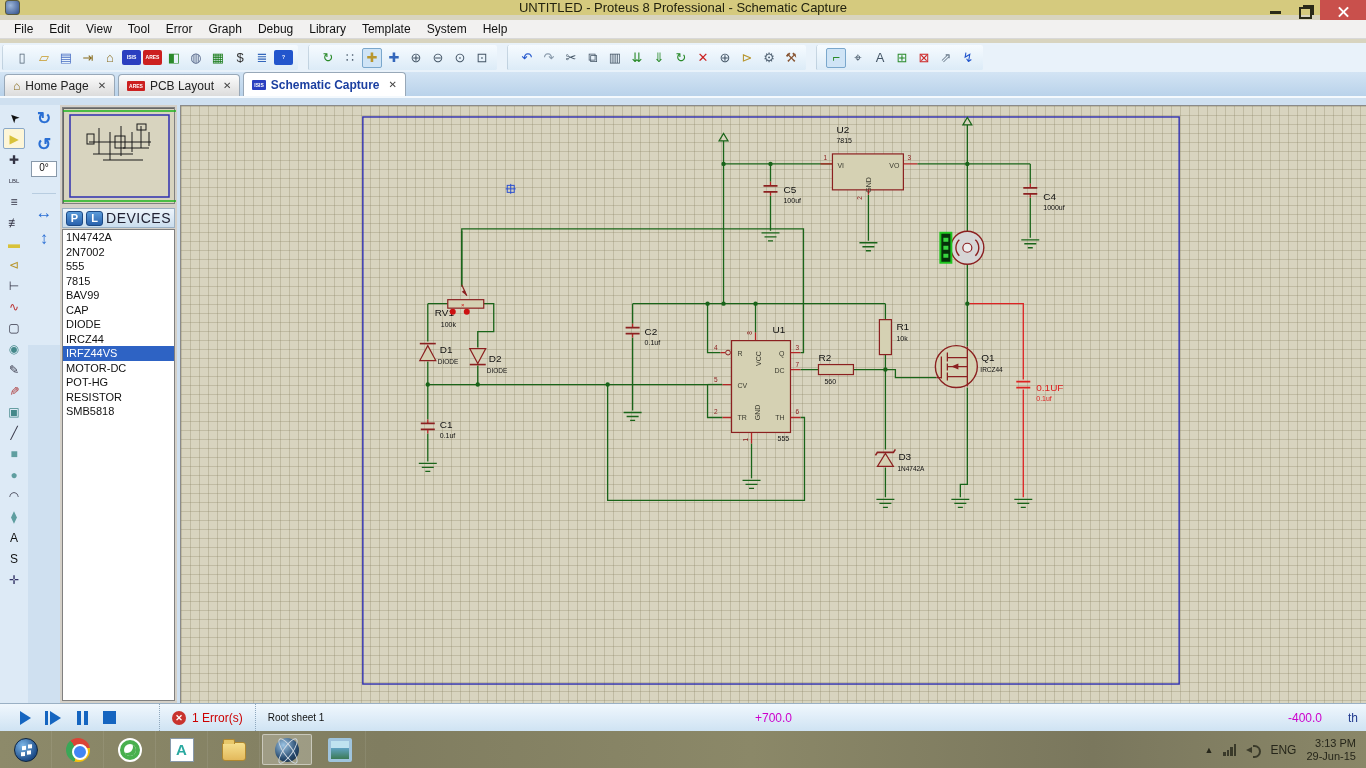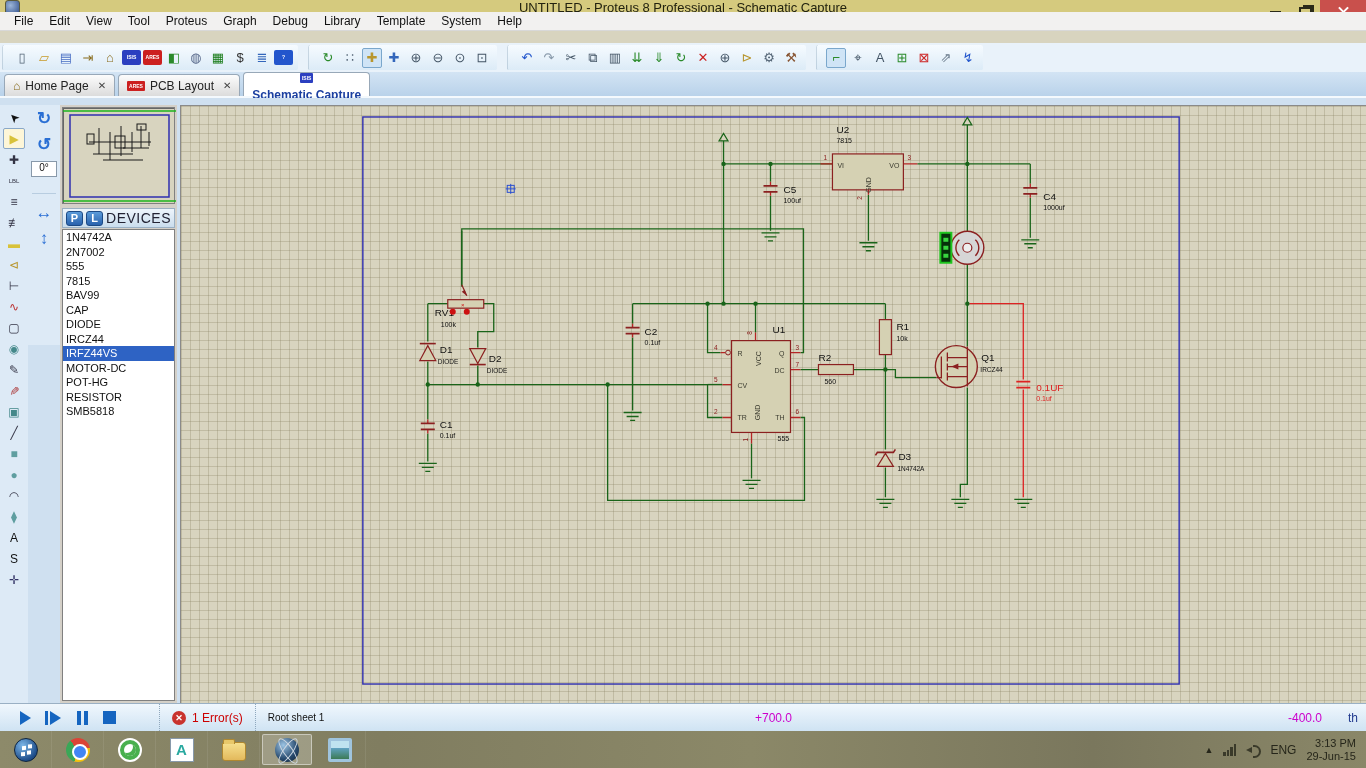--- a/index.html
+++ b/index.html
@@ -11,34 +11,34 @@
   .title-text { position:absolute; left:0; right:0; text-align:center; font-size:13px; color:#22220f; }
   .win-btns { position:absolute; right:0; top:0; height:24px; display:flex; }
   .win-btn { width:30px; height:24px; display:flex; align-items:center; justify-content:center; cursor:default; }
   .win-btn.min::after { content:""; width:11px; height:3px; background:#2a2a18; }
   .win-btn.res::after { content:""; width:9px; height:8px; border:2px solid #2a2a18; box-shadow:3px -3px 0 -1px #2a2a18; margin-top:2px; }
   .win-btn.close { width:46px; background:#c9504c; }
   .win-btn.close::before, .win-btn.close::after { content:""; position:absolute; width:13px; height:2px; background:#fff; }
   .win-btn.close::before { transform:rotate(45deg);} .win-btn.close::after { transform:rotate(-45deg);}
 
   
-  .menubar { position:absolute; left:0; top:12px; width:1366px; height:19px; background:#f2f1f0; border-bottom:1px solid #d8d8d8; display:flex; align-items:center; padding-left:6px; }
+  .menubar { position:absolute; left:0; top:20px; width:1366px; height:19px; background:#f2f1f0; border-bottom:1px solid #d8d8d8; display:flex; align-items:center; padding-left:6px; }
   .menu-item { font-size:12px; color:#111; padding:1px 8px; }
 
   
   .toolbar { position:absolute; left:0; top:43px; width:1366px; height:29px; background:#e9f2fa; display:flex; align-items:center; padding-left:2px; }
   .tb-group { display:flex; align-items:center; height:25px; margin-right:10px; padding:0 4px 0 8px; border-left:1px dotted #9fb6c8; background:linear-gradient(#f6fbff,#dcebf7); border-radius:2px; }
   .tb-icon { width:20px; height:20px; margin:0 1px; display:flex; align-items:center; justify-content:center; font-size:13px; line-height:1; border:1px solid transparent; border-radius:2px; }
   .tb-icon.badge { font-size:5px; font-weight:bold; color:#fff; width:19px; height:15px; border-radius:2px; letter-spacing:0; }
   .tb-icon.active { background:#cfe4f6; border:1px solid #7aa7cc; }
 
   
   .tabbar { position:absolute; left:0; top:72px; width:1366px; height:26px; background:linear-gradient(#d3e4f4,#b9d2ea); display:flex; align-items:flex-end; padding-left:4px; border-bottom:2px solid #f4f9fd; }
   .tab { display:flex; align-items:center; gap:5px; height:22px; padding:0 8px; margin-right:3px; background:linear-gradient(#fcfcfc,#dcdcdc); border:1px solid #98a8b8; border-bottom:none; border-radius:4px 4px 0 0; font-size:12px; color:#222; }
-  .tab.active { background:#fff; color:#1b3fa0; font-weight:bold; height:24px;flex-direction:column; }
+  .tab.active { background:#fff; color:#1b3fa0; font-weight:bold; height:24px; }
   .tab .tab-badge { font-size:5px; font-weight:bold; color:#fff; padding:2px 2px; border-radius:1px; }
   .tab .tab-home { font-size:12px; color:#8a6d1f; }
   .tab .tab-close { font-size:10px; color:#444; font-weight:normal; margin-left:4px; }
 
   
   .main { position:absolute; left:0; top:98px; width:1366px; bottom:65px; background:#cfe0f0; }
   .mode-strip { position:absolute; left:0; top:7px; bottom:0; width:28px; background:#ddeaf6; display:flex; flex-direction:column; align-items:center; padding-top:2px; }
   .mode-icon { width:22px; height:21px; display:flex; align-items:center; justify-content:center; font-size:12px; border:1px solid transparent; border-radius:2px; flex:none; }
   .mode-icon span { display:inline-block; }
   .mode-icon.active { background:#fdf6d8; border:1px solid #8aa8c8; }
@@ -119,21 +119,21 @@
     <span class="win-btn res"></span>
     <span class="win-btn close"></span>
   </span>
 </div>
 
 <div class="menubar" id="menubar">
     <div class="menu-item">File</div>
     <div class="menu-item">Edit</div>
     <div class="menu-item">View</div>
     <div class="menu-item">Tool</div>
-    <div class="menu-item">Proteus</div>
+    <div class="menu-item">Error</div>
     <div class="menu-item">Graph</div>
     <div class="menu-item">Debug</div>
     <div class="menu-item">Library</div>
     <div class="menu-item">Template</div>
     <div class="menu-item">System</div>
     <div class="menu-item">Help</div>
   </div>
 
 <div class="toolbar" id="toolbar">
     <div class="tb-group">

